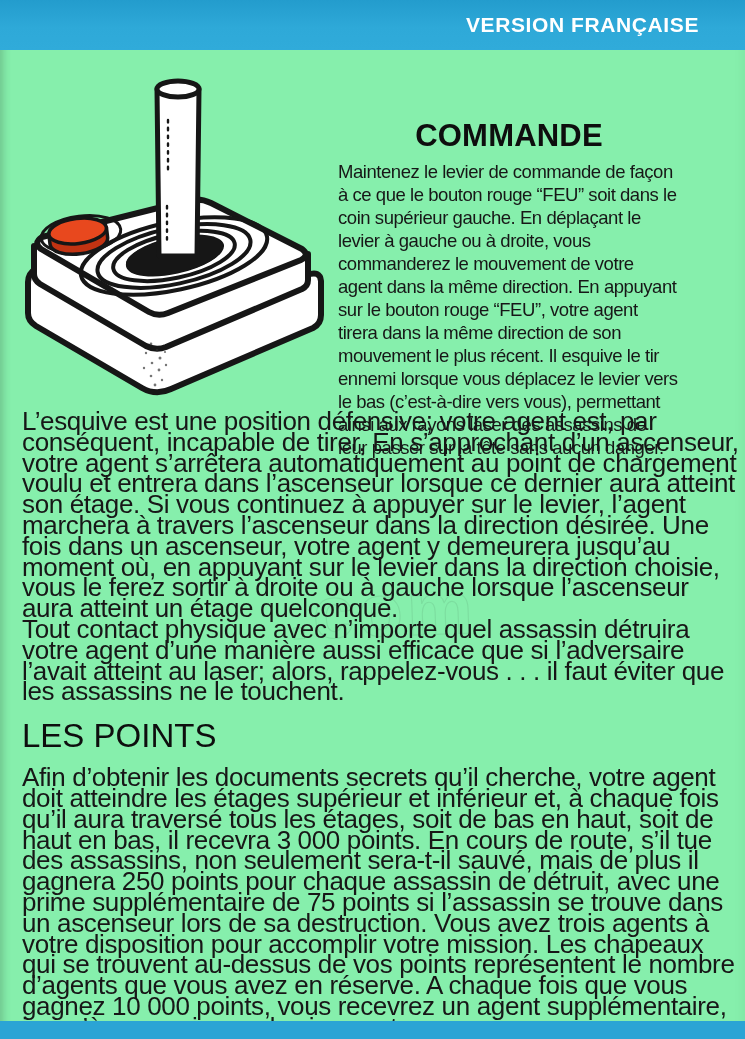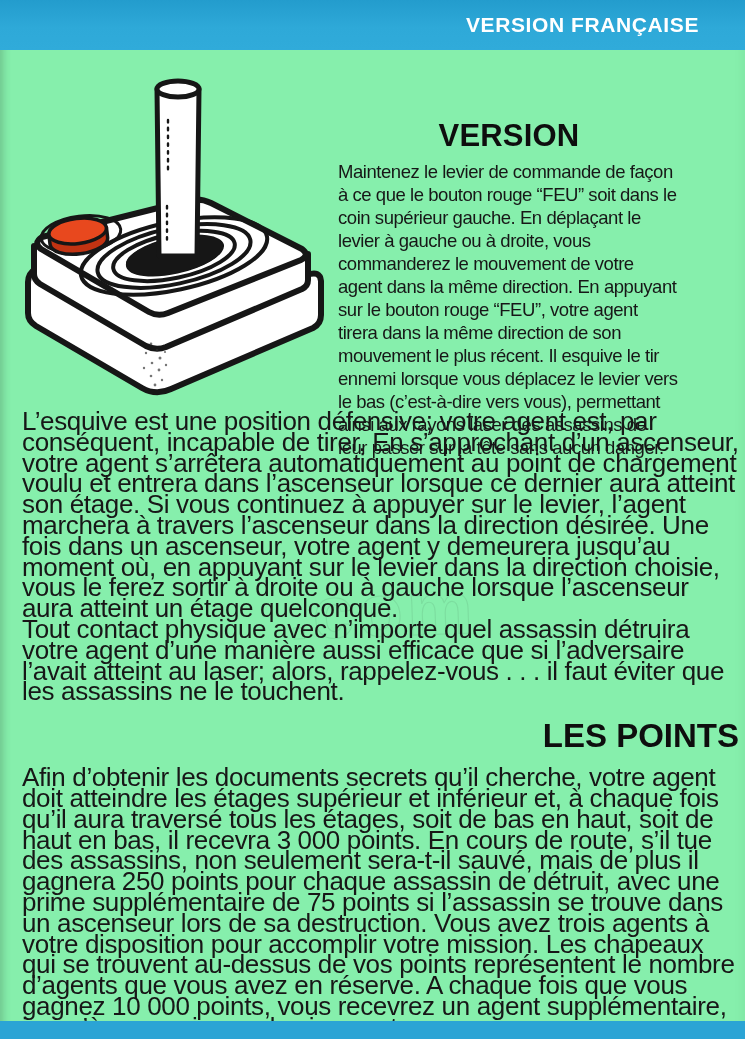--- a/index.html
+++ b/index.html
@@ -22,22 +22,22 @@
     display:flex;align-items:center;
     color:#ffffff;font-weight:bold;font-size:21px;letter-spacing:.6px;
   }
   
   .h-main{
     margin:0 0 6px 0;text-align:center;
     font-size:31px;line-height:37px;font-weight:bold;color:#0e0e0e;
     letter-spacing:.2px;
   }
   .h-points{
-    margin:16px 0 13px 0;text-align:right;
-    font-size:33px;line-height:36px;font-weight:bold;color:#0e0e0e;
+    margin:16px 0 13px 0;text-align:left;
+    font-size:33px;line-height:36px;font-weight:normal;color:#0e0e0e;
   }
   
   .body-text{
     margin:0;
     font-size:26px;line-height:20.8px;letter-spacing:-.35px;
     color:#171717;
   }
   .col-right{position:absolute;left:338px;top:80px;width:342px;}
   .col-right .body-text{font-size:18.5px;line-height:23px;letter-spacing:-.45px;}
   .main-block{position:absolute;left:22px;top:411px;width:717px;}
@@ -108,21 +108,21 @@
           <circle cx="148" cy="322" r="1.2"></circle>
             <circle cx="141" cy="327" r="1.4"></circle>
           <circle cx="152" cy="307" r="1.2"></circle>
             <circle cx="151" cy="294" r="1.1"></circle>
         </g>
       </g>
     </svg>
   </figure>
 
   <section class="col-right">
-    <h1 class="h-main"><br><span>VERSION</span></h1>
+    <h1 class="h-main"><br><span>COMMANDE</span></h1>
     <p class="body-text">Maintenez le levier de commande de façon à ce que le bouton rouge “FEU” soit dans le coin supérieur gauche. En déplaçant le levier à gauche ou à droite, vous commanderez le mouvement de votre agent dans la même direction. En appuyant sur le bouton rouge “FEU”, votre agent tirera dans la même direction de son mouvement le plus récent. Il esquive le tir ennemi lorsque vous déplacez le levier vers le bas (c’est-à-dire vers vous), permettant ainsi aux rayons laser des assassins de leur passer sur la tête sans aucun danger.</p>
   </section>
 
   <section class="main-block">
     <p class="body-text">L’esquive est une position défensive; votre agent est, par conséquent, incapable de tirer. En s’approchant d’un ascenseur, votre agent s’arrêtera automatiquement au point de chargement voulu et entrera dans l’ascenseur lorsque ce dernier aura atteint son étage. Si vous continuez à appuyer sur le levier, l’agent marchera à travers l’ascenseur dans la direction désirée. Une fois dans un ascenseur, votre agent y demeurera jusqu’au moment où, en appuyant sur le levier dans la direction choisie, vous le ferez sortir à droite ou à gauche lorsque l’ascenseur aura atteint un étage quelconque.</p>
     <p class="body-text">Tout contact physique avec n’importe quel assassin détruira votre agent d’une manière aussi efficace que si l’adversaire l’avait atteint au laser; alors, rappelez-vous . . . il faut éviter que les assassins ne le touchent.</p>
     <h2 class="h-points">LES POINTS</h2>
     <p class="body-text">Afin d’obtenir les documents secrets qu’il cherche, votre agent doit atteindre les étages supérieur et inférieur et, à chaque fois qu’il aura traversé tous les étages, soit de bas en haut, soit de haut en bas, il recevra 3 000 points. En cours de route, s’il tue des assassins, non seulement sera-t-il sauvé, mais de plus il gagnera 250 points pour chaque assassin de détruit, avec une prime supplémentaire de 75 points si l’assassin se trouve dans un ascenseur lors de sa destruction. Vous avez trois agents à votre disposition pour accomplir votre mission. Les chapeaux qui se trouvent au-dessus de vos points représentent le nombre d’agents que vous avez en réserve. A chaque fois que vous gagnez 10 000 points, vous recevrez un agent supplémentaire, jusqu’à un maximum de six agents.</p>
   </section>
 

